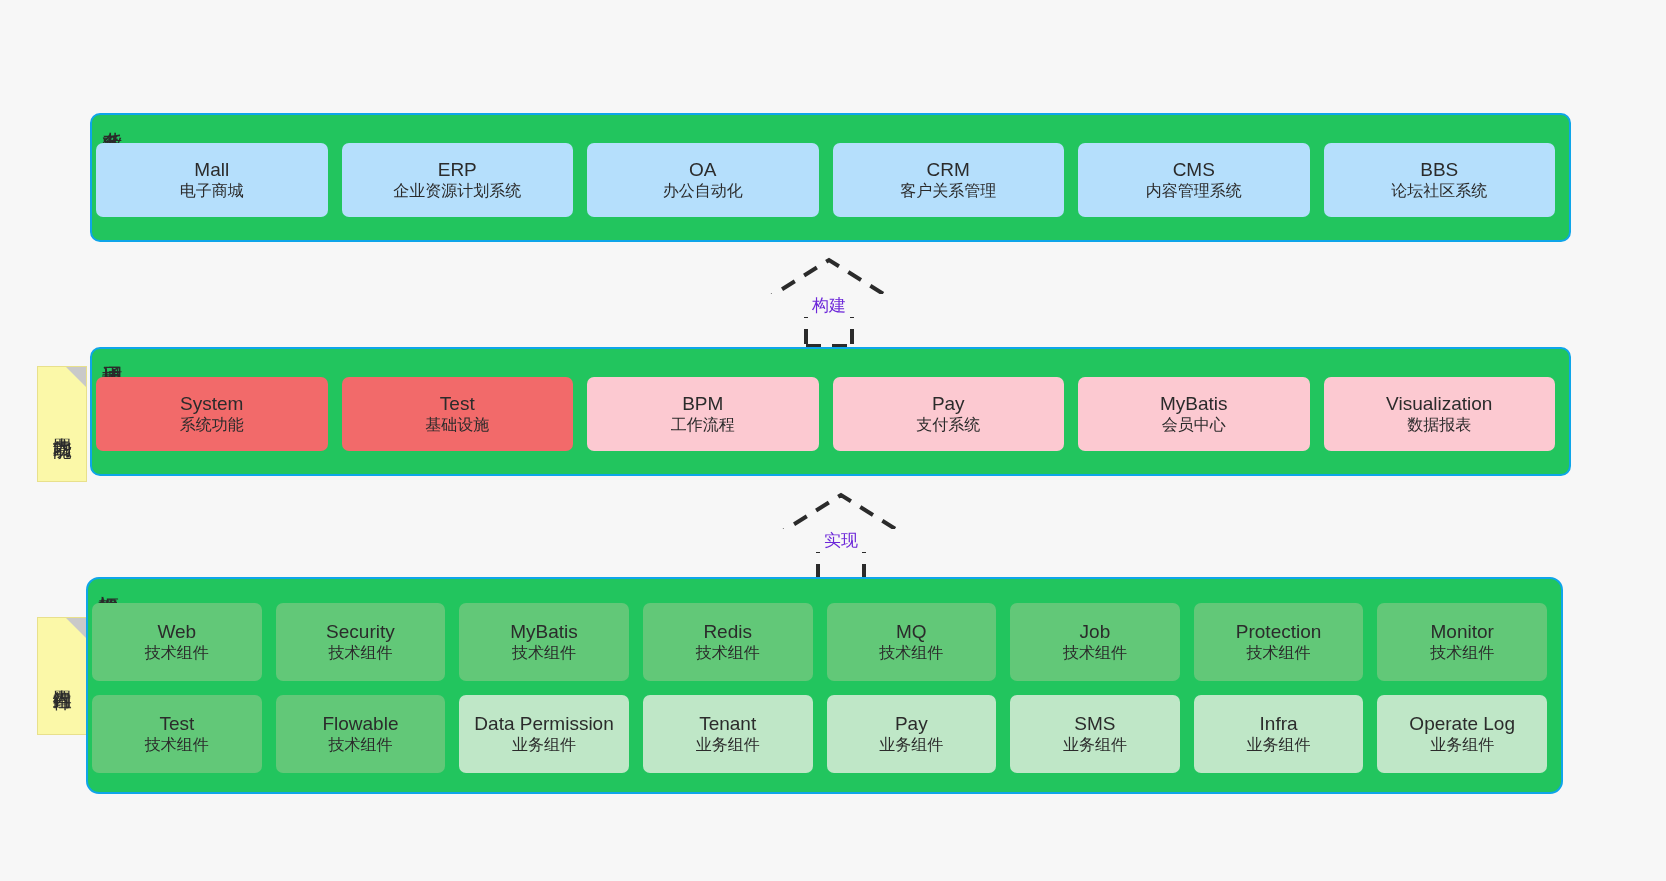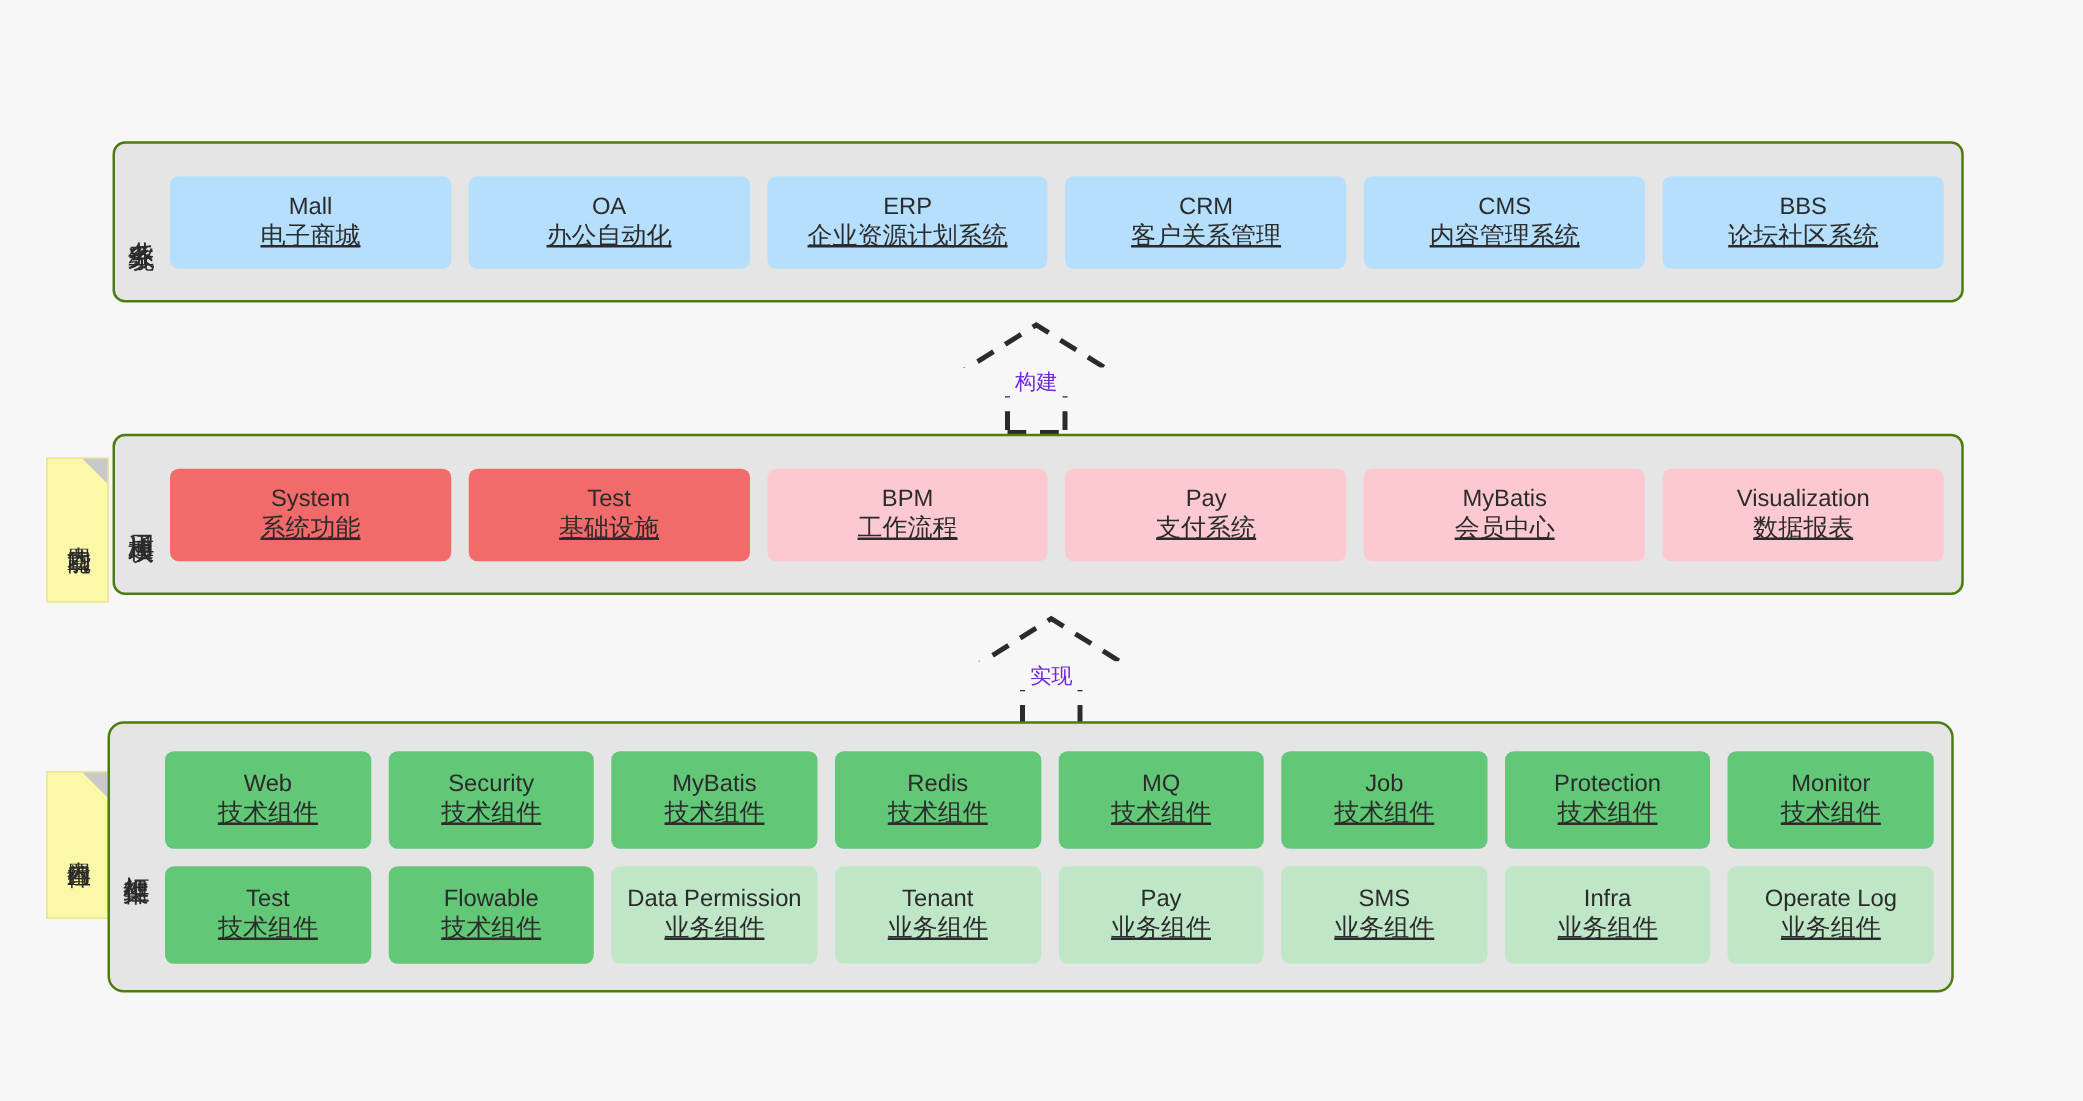--- a/index.html
+++ b/index.html
@@ -21,24 +21,25 @@
     position: absolute;
     left: 0; top: 0;
     width: 1666px;
     height: 881px;
   }
 
   
   .layer {
     position: absolute;
     box-sizing: border-box;
-    background: #e5e5e5;
-    border: 2px solid #4d7c0f;
+    background: #22c55e;
+    border: 2px solid #0ea5e9;
     border-radius: 10px;
     display: flex;
+    flex-direction: column;
     align-items: stretch;
   }
 
   .layer-label {
     flex: 0 0 auto;
     width: 40px;
     display: flex;
     align-items: center;
     justify-content: center;
     font-size: 21px;
@@ -75,21 +76,21 @@
     display: flex;
     flex-direction: column;
     align-items: center;
     justify-content: center;
     text-align: center;
     padding: 4px 6px;
     line-height: 1.22;
     color: #2b2b2b;
   }
   .node .t1 { font-size: 19px; }
-  .node .t2 { font-size: 20px; text-decoration: underline; }
+  .node .t2 { font-size: 16px; }
 
   .node.blue        { background: #b5dffc; }
   .node.red-strong  { background: #f26a6a; }
   .node.red-light   { background: #fcc9d1; }
   .node.green-strong{ background: #62c878; }
   .node.green-light { background: #bfe7c7; text-align: right; }
 
   
   #layer-business { left: 90px;  top: 113px; width: 1481px; height: 129px; }
   #layer-business .node { height: 74px; }
@@ -153,26 +154,26 @@
 
   <div class="layer" id="layer-business">
     <div class="layer-label">业务系统</div>
     <div class="layer-body">
       <div class="row">
         <div class="node blue">
           <div class="t1">Mall</div>
           <div class="t2">电子商城</div>
         </div>
         <div class="node blue">
+          <div class="t1">ERP</div>
+          <div class="t2">企业资源计划系统</div>
+        </div>
+        <div class="node blue">
           <div class="t1">OA</div>
           <div class="t2">办公自动化</div>
-        </div>
-        <div class="node blue">
-          <div class="t1">ERP</div>
-          <div class="t2">企业资源计划系统</div>
         </div>
         <div class="node blue">
           <div class="t1">CRM</div>
           <div class="t2">客户关系管理</div>
         </div>
         <div class="node blue">
           <div class="t1">CMS</div>
           <div class="t2">内容管理系统</div>
         </div>
         <div class="node blue">

